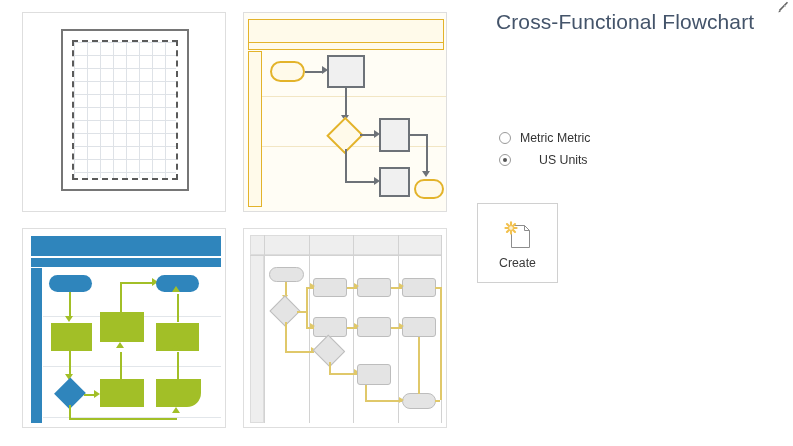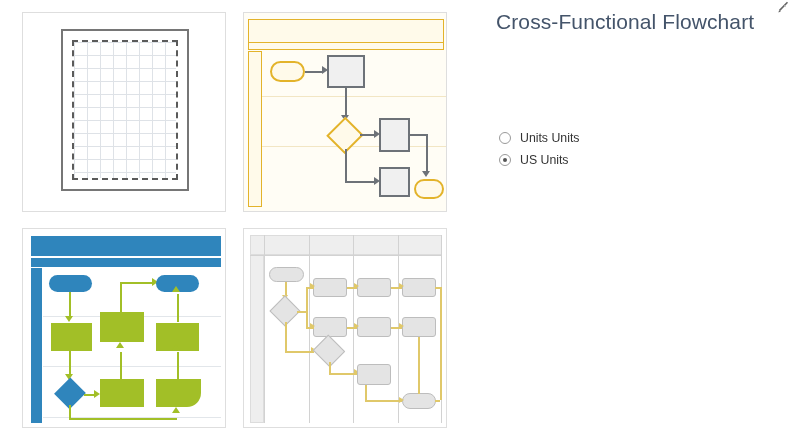--- a/index.html
+++ b/index.html
@@ -112,21 +112,21 @@
   }
   #desc {
     position: absolute; left: 1px; top: 49px; width: 295px;
     font-size: 12.3px; line-height: 17.4px; color: #444444;
   }
   .radio-row {
     position: absolute; left: 3px; display: flex; align-items: center;
     font-size: 12.3px; color: #333333; cursor: default;
   }
   #radio-metric { top: 131px; }
-  #radio-us { top: 153px; }
+  #radio-us { top: 153px; gap: 19px; }
   .radio-mark {
     width: 12px; height: 12px; border-radius: 50%;
     border: 1px solid #9a9a9a; background: #fff;
     margin-right: 9px; position: relative; flex: none;
   }
   .radio-mark.on::after {
     content: ""; position: absolute; left: 3px; top: 3px;
     width: 4px; height: 4px; border-radius: 50%; background: #555;
   }
   #create-btn {
@@ -311,29 +311,51 @@
 
   </div>
 
   <div id="info">
 
     <div id="title">Cross-Functional Flowchart</div>
 
 
     <label class="radio-row" id="radio-metric">
       <span class="radio-mark"></span>
-      <span>Units Units</span>
+      <span>Metric Metric</span>
     </label>
 
     <label class="radio-row" id="radio-us">
       <span class="radio-mark on"></span>
       <span>US Units</span>
     </label>
   </div>
 
+  <div id="create-btn">
+    <div id="create-icon">
+      <svg width="34" height="34" viewBox="0 0 34 34" aria-hidden="true">
+
+        <path d="M10.5 6.5 H23.5 L28.5 11.5 V28.5 H10.5 Z" fill="#ffffff" stroke="#8d8d8d" stroke-width="1"></path>
+        <path d="M23.5 6.5 V11.5 H28.5" fill="none" stroke="#8d8d8d" stroke-width="1"></path>
+
+        <g stroke="#f2c14e" stroke-width="2.1" stroke-linecap="round">
+          <line x1="10" y1="9" x2="10" y2="3.4"></line>
+          <line x1="10" y1="9" x2="10" y2="14.6"></line>
+          <line x1="10" y1="9" x2="4.4" y2="9"></line>
+          <line x1="10" y1="9" x2="15.6" y2="9"></line>
+          <line x1="10" y1="9" x2="6" y2="5"></line>
+          <line x1="10" y1="9" x2="14" y2="13"></line>
+          <line x1="10" y1="9" x2="14" y2="5"></line>
+          <line x1="10" y1="9" x2="6" y2="13"></line>
+        </g>
+        <circle cx="10" cy="9" r="2.4" fill="#fdf0cf" stroke="#f2c14e" stroke-width="1"></circle>
+      </svg>
+    </div>
+    <div id="create-label">Create</div>
+  </div>
 
   <div id="corner-artifact">
     <svg width="22" height="20" viewBox="0 0 22 20" aria-hidden="true">
       <path d="M20.5 1.2 L12.6 9.4" stroke="#2b2b2b" stroke-width="1.6" fill="none"></path>
       <path d="M12.2 9.0 l1.6 1.6 -2.4 .8 z" fill="#2b2b2b"></path>
       <path d="M17.4 4.4 l1.6 1.6" stroke="#bbbbbb" stroke-width="1" fill="none"></path>
     </svg>
   </div>
 
 </div>

